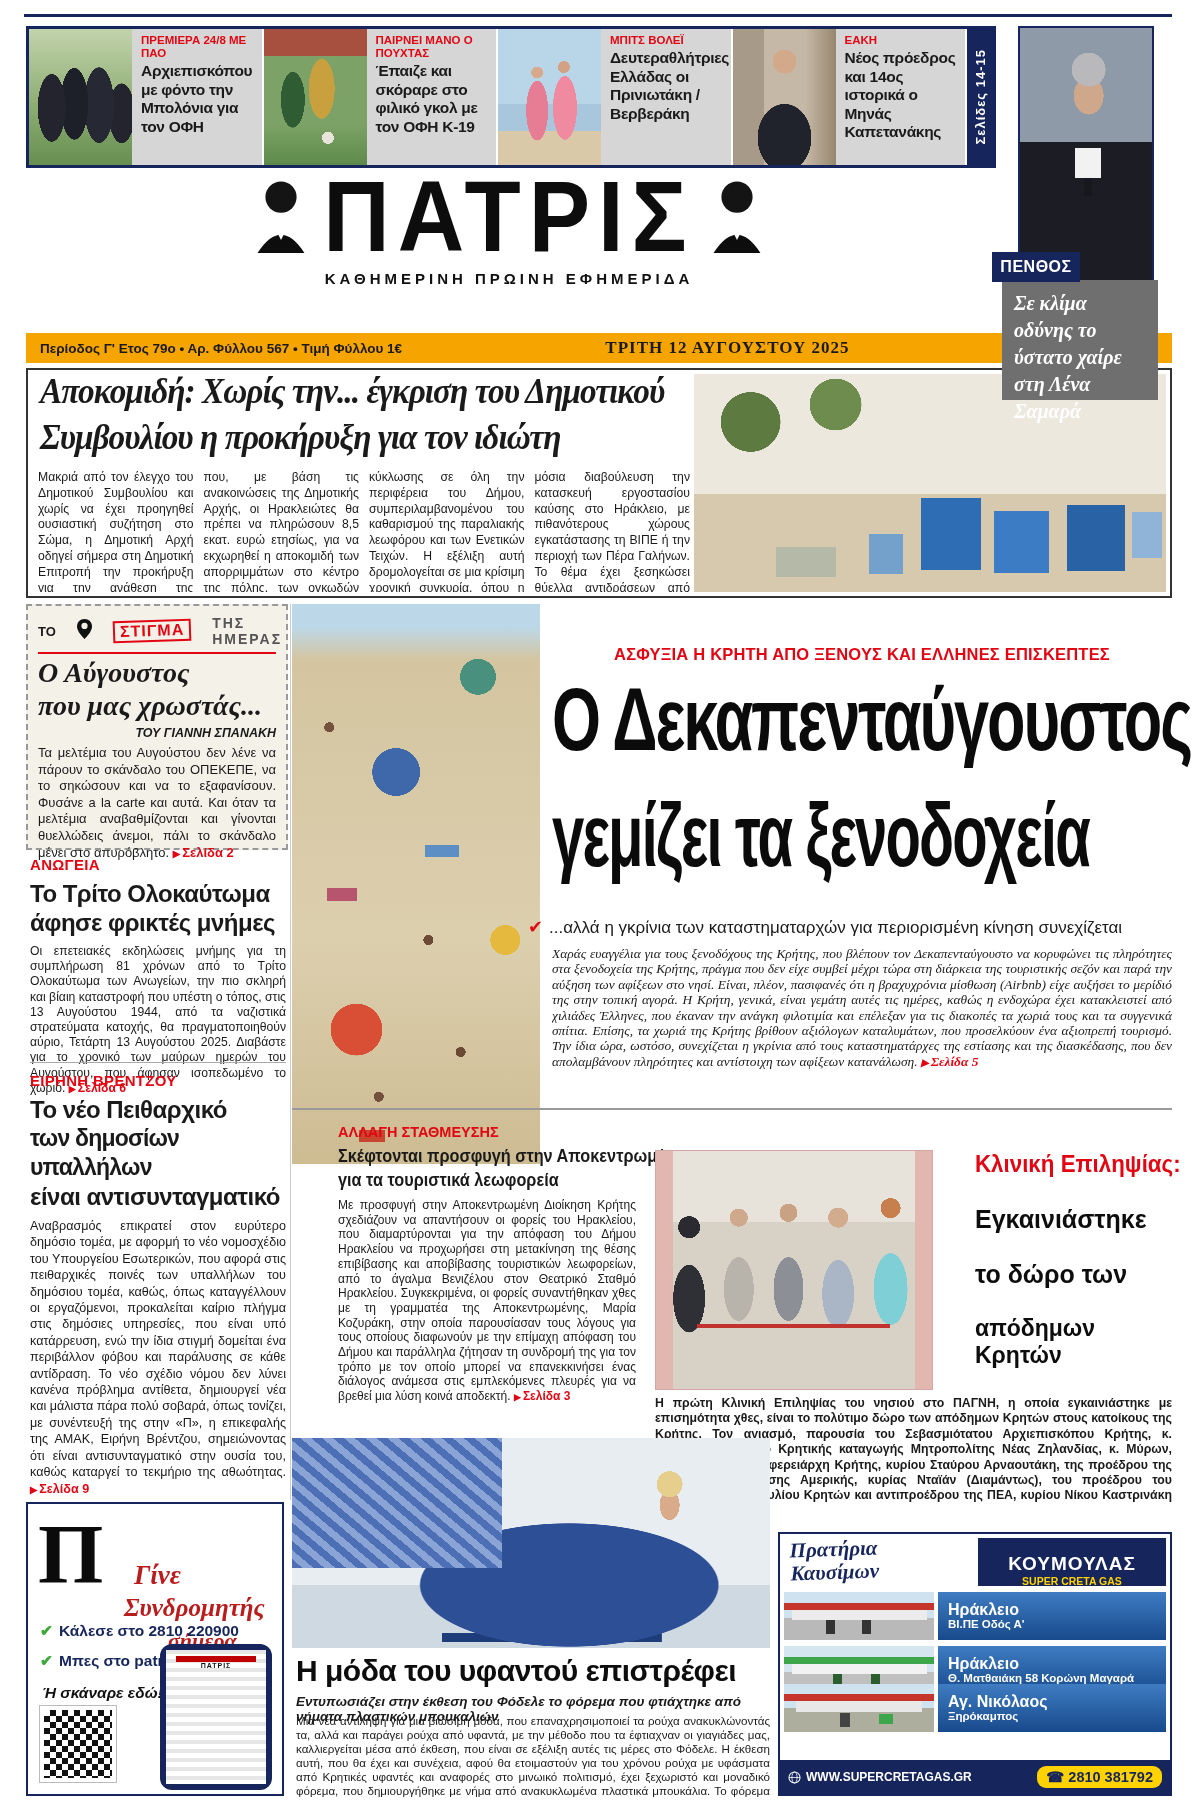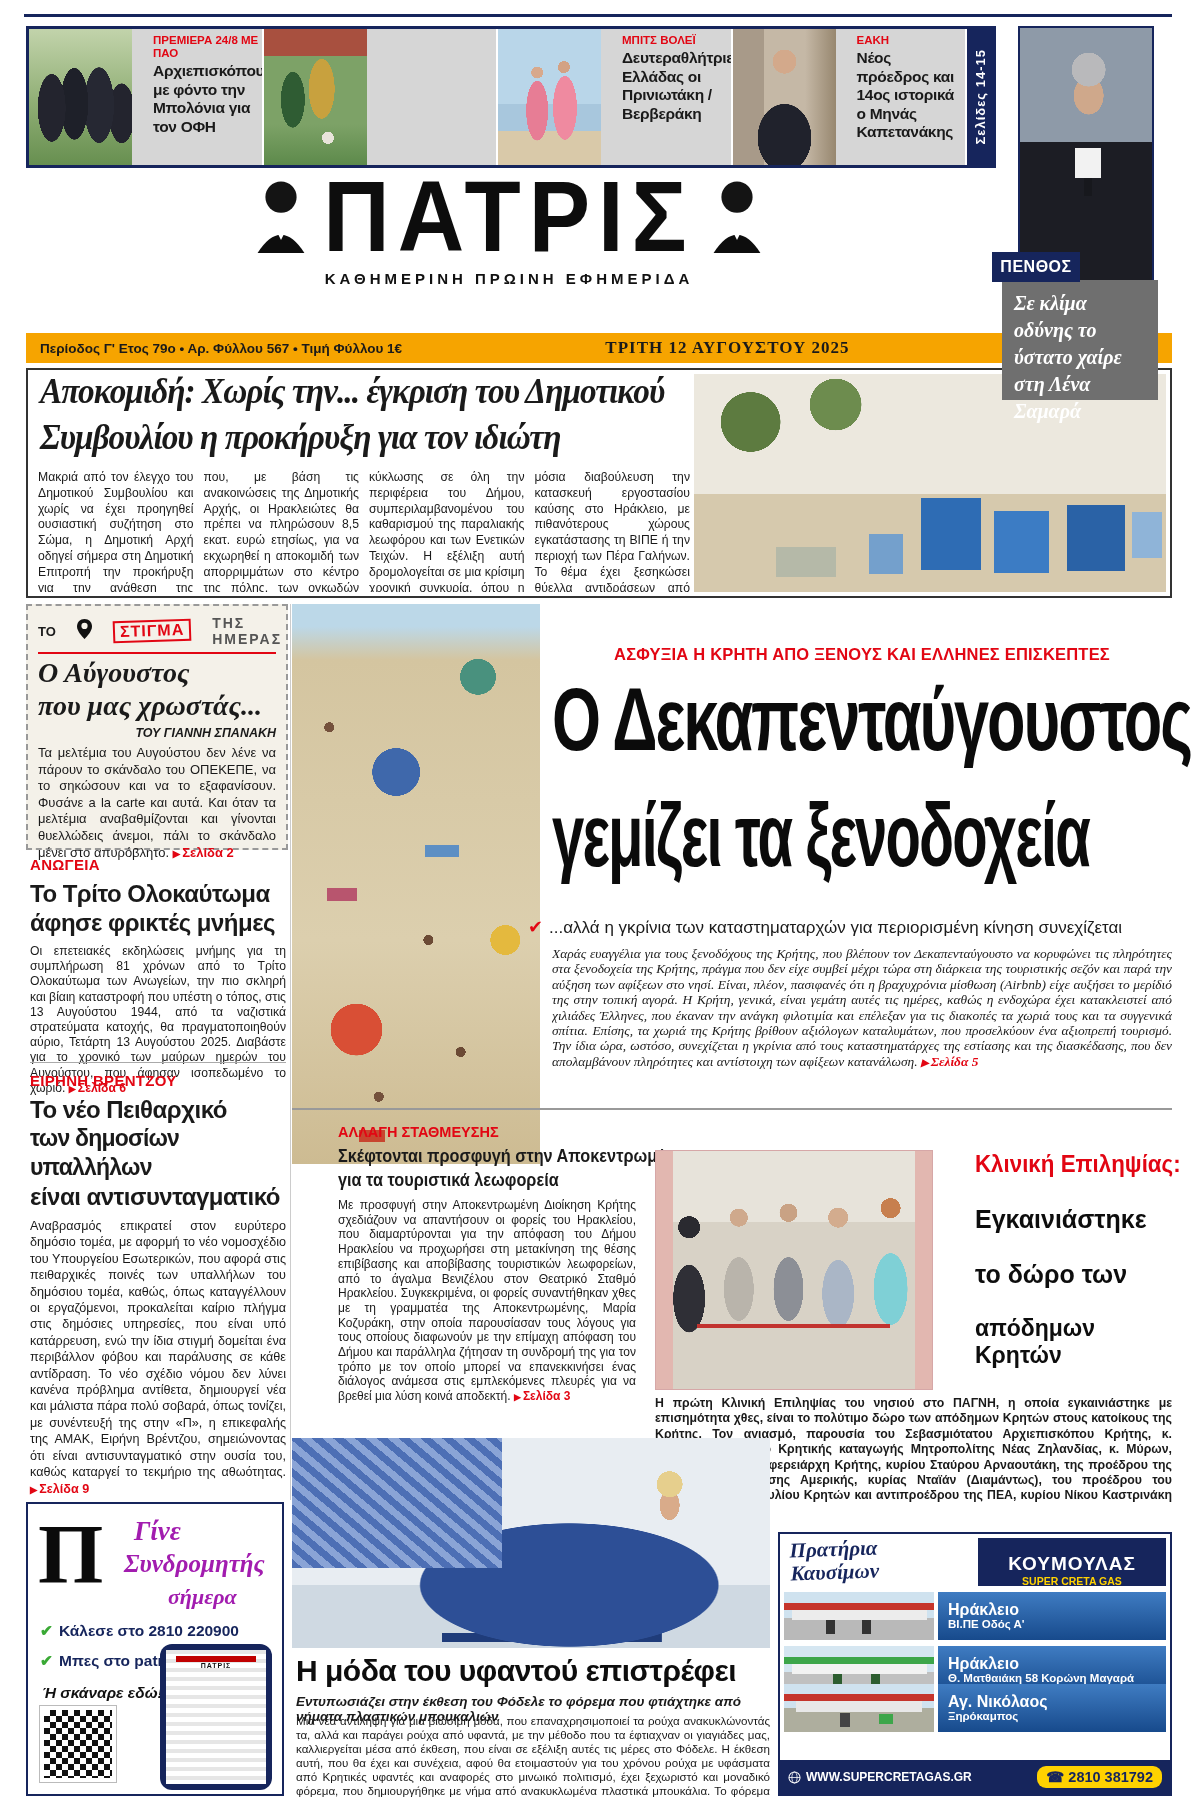--- a/index.html
+++ b/index.html
@@ -7,21 +7,21 @@
         font-family:"Liberation Sans",sans-serif;color:#1a1a1a;overflow:hidden;}
   .abs{position:absolute;}
   .plink{color:#e20613;font-weight:bold;white-space:nowrap;}
   .plink::before{content:"▶";font-size:.75em;margin-right:2px;}
   
   .top-rule{left:24px;top:14px;width:1148px;height:3px;background:#16255c;}
   
   .teaser-box{left:26px;top:26px;width:964px;height:136px;border:3px solid #16255c;background:#d6d6d6;display:flex;}
   .teaser{flex:1;display:flex;border-right:2px solid #ffffff;overflow:hidden;}
   .tphoto{width:103px;height:100%;flex:none;}
-  .ttext{flex:1;padding:5px 7px 2px 21px;}
+  .ttext{flex:1;padding:5px 7px 2px 9px;}
   .tkicker{color:#e20613;font-weight:bold;font-size:11.5px;line-height:13px;margin-bottom:2px;}
   .ttitle{font-weight:bold;font-size:15.5px;line-height:18.5px;letter-spacing:-0.3px;}
   .pages-strip{width:26px;flex:none;background:#16255c;display:flex;align-items:center;justify-content:center;}
   .vert{writing-mode:vertical-rl;transform:rotate(180deg);color:#fff;font-weight:bold;font-size:13px;letter-spacing:1px;}
   .t1{background:
       radial-gradient(ellipse 14px 34px at 22% 58%,#23242e 0 99%,transparent 100%),
       radial-gradient(ellipse 14px 36px at 44% 55%,#1e2029 0 99%,transparent 100%),
       radial-gradient(ellipse 15px 38px at 68% 56%,#262833 0 99%,transparent 100%),
       radial-gradient(ellipse 13px 30px at 90% 62%,#23242e 0 99%,transparent 100%),
       linear-gradient(180deg,#c2d3ab 0%,#8fae74 55%,#678f50 100%);}
@@ -143,21 +143,21 @@
       radial-gradient(circle 10px at 85% 24%,#c77f4e 0 99%,transparent 100%),
       radial-gradient(ellipse 17px 36px at 85% 58%,#7fd0d6 0 99%,transparent 100%),
       linear-gradient(90deg,#e2b7b0 0 6%,transparent 6% 94%,#e2b7b0 94%),
       linear-gradient(180deg,#e7e3da 0 30%,#d8d2c6 30% 100%);background-repeat:no-repeat;}
   .c-red{left:975px;top:1150px;width:200px;color:#e20613;font-weight:800;font-size:24px;white-space:nowrap;transform:scaleX(.93);transform-origin:left top;}
   .c-line{left:975px;width:200px;font-weight:800;font-size:25px;color:#0d0d0d;}
   .c-caption{left:655px;top:1396px;width:517px;height:122px;overflow:hidden;font-size:12.3px;line-height:15.4px;font-weight:600;text-align:justify;}
   
   .sub-box{left:26px;top:1502px;width:258px;height:294px;border:2px solid #16255c;box-sizing:border-box;background:#fff;}
   .sub-pi{position:absolute;left:10px;top:2px;font-family:"Liberation Serif",serif;font-weight:900;font-size:84px;color:#0b0b0b;}
-  .sub-w{position:absolute;font-family:"Liberation Serif",serif;font-style:italic;font-weight:800;color:#a21caf;}
+  .sub-w{position:absolute;font-family:"Liberation Serif",serif;font-style:italic;font-weight:800;color:#b91c1c;margin-top:44px;}
   .sub-check{position:absolute;left:12px;font-weight:800;font-size:15.5px;color:#16255c;white-space:nowrap;}
   .sub-check::before{content:"✔";color:#3aa935;margin-right:6px;}
   .sub-scan{position:absolute;left:14px;top:180px;font-style:italic;font-weight:700;font-size:15.5px;color:#111;}
   .qr{position:absolute;left:12px;top:202px;width:68px;height:68px;border:4px solid #fff;outline:1px solid #bbb;
       background:repeating-conic-gradient(#111 0% 25%, #fff 25% 50%);background-size:12px 12px;}
   .phone{position:absolute;right:10px;top:140px;width:112px;height:146px;background:#16255c;border-radius:12px;padding:6px;box-sizing:border-box;}
   .phone-screen{width:100%;height:100%;background:
       linear-gradient(#c00000,#c00000) 50% 5%/80% 6px no-repeat,
       repeating-linear-gradient(180deg,#e6e6e6 0 4px,#ffffff 4px 9px);position:relative;}
   .phone-mast{position:absolute;top:12px;width:100%;text-align:center;font-size:7px;font-weight:900;letter-spacing:1px;color:#111;}
@@ -211,20 +211,24 @@
   <div class="abs teaser-box">
     <div class="teaser">
       <div class="tphoto t1"></div>
       <div class="ttext">
         <div class="tkicker">ΠΡΕΜΙΕΡΑ 24/8 ΜΕ ΠΑΟ</div>
         <div class="ttitle">Αρχιεπισκόπου με φόντο την Μπολόνια για τον ΟΦΗ</div>
       </div>
     </div>
     <div class="teaser">
       <div class="tphoto t2"></div>
+      <div class="ttext">
+        <div class="tkicker">ΠΑΙΡΝΕΙ ΜΑΝΟ Ο ΠΟΥΧΤΑΣ</div>
+        <div class="ttitle">Έπαιζε και σκόραρε στο φιλικό γκολ με τον ΟΦΗ Κ-19</div>
+      </div>
     </div>
     <div class="teaser">
       <div class="tphoto t3"></div>
       <div class="ttext">
         <div class="tkicker">ΜΠΙΤΣ ΒΟΛΕΪ</div>
         <div class="ttitle">Δευτεραθλήτριες Ελλάδας οι Πρινιωτάκη /Βερβεράκη</div>
       </div>
     </div>
     <div class="teaser">
       <div class="tphoto t4"></div>

